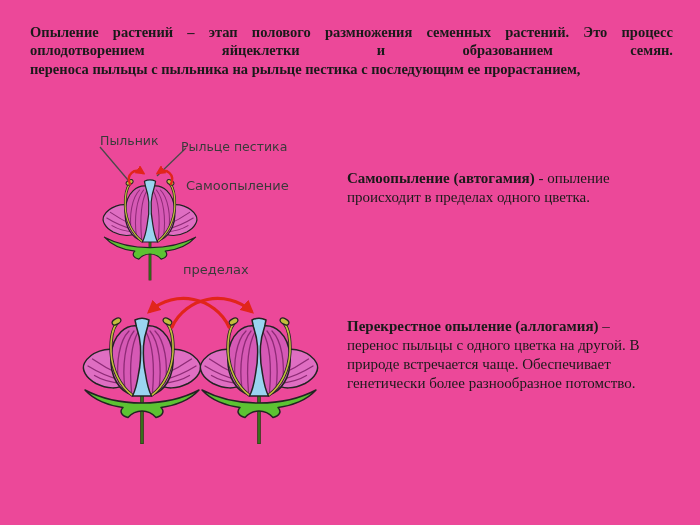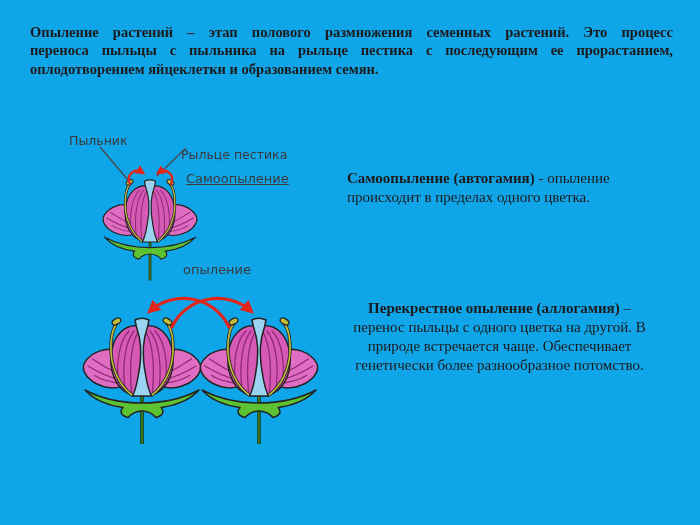--- a/index.html
+++ b/index.html
@@ -12,21 +12,21 @@
     --stem-green:#3c7a1e;
     --arrow-red:#e1251b;
     --outline-dark:#232323;
     --text-dark:#1a1a1a;
     --label-gray:#3a3a3a;
   }
   html,body{margin:0;padding:0;background:#fff;}
   .slide{
     position:relative;
     width:700px;height:525px;
-    background:#0ea5e9;
+    background:#ec4899;
     overflow:hidden;
     font-family:"Liberation Serif", serif;
   }
   
   .intro{
     position:absolute;left:30px;top:23px;width:643px;
     font-weight:bold;font-size:14.5px;line-height:18.3px;
     color:var(--text-dark);
   }
   .intro-line{text-align:justify;text-align-last:justify;}
@@ -46,42 +46,42 @@
   .red-arrow{fill:none;stroke:var(--arrow-red);stroke-width:3.2;stroke-linecap:round;}
   .red-arrow.thin{stroke-width:2.3;}
   .leader{stroke:#4a4a4a;stroke-width:1.3;}
   
   .dlabel{
     position:absolute;
     font-family:"DejaVu Sans", sans-serif;
     color:var(--label-gray);
     white-space:nowrap;
   }
-  .lbl-anther{left:69px;top:133px;font-size:12.5px;}
-  .lbl-stigma{left:181px;top:147px;font-size:12.5px;}
-  .lbl-self{left:186px;top:171px;font-size:13px;text-decoration:underline;}
+  .lbl-anther{left:100px;top:133px;font-size:12.5px;}
+  .lbl-stigma{left:181px;top:139px;font-size:12.5px;}
+  .lbl-self{left:186px;top:178px;font-size:13px;}
   .lbl-cross{left:183px;top:261px;font-size:13px;line-height:17.5px;}
   
   .desc{
     position:absolute;
     font-size:15px;line-height:19px;color:var(--text-dark);
   }
   .desc-self{left:347px;top:169px;width:290px;}
-  .desc-cross{left:347px;top:299px;width:305px;text-align:center;}
+  .desc-cross{left:347px;top:317px;width:305px;}
   .term{font-weight:bold;}
 </style>
 </head>
 <body>
 
 <div class="slide">
 
   <div class="intro">
     <div class="intro-line">Опыление растений – этап полового размножения семенных растений. Это процесс</div>
+    <div class="intro-line">оплодотворением яйцеклетки и образованием семян.</div>
     <div class="intro-line">переноса пыльцы с пыльника на рыльце пестика с последующим ее прорастанием,</div>
-    <div class="intro-line">оплодотворением яйцеклетки и образованием семян.</div>
   </div>
 
   <svg class="diagram" viewBox="0 0 700 525" aria-hidden="true">
     <defs>
       <marker id="ah" viewBox="0 0 10 10" refX="7" refY="5" markerWidth="4.2" markerHeight="4.2" orient="auto-start-reverse">
         <path d="M0,0 L10,5 L0,10 Z" fill="#e1251b"></path>
       </marker>
 
       <g id="sp">
         <path class="petal-side" d="M82,72 C48,58 16,74 5,94 C-2,107 8,124 28,135 C50,146 74,147 85,136 Z"></path>
@@ -126,20 +126,20 @@
     <path class="red-arrow thin" d="M171,184 C175,175 167,167 158,173" marker-end="url(#ah)"></path>
 
     <path class="red-arrow" d="M172,327 C186,297 226,289 251,311" marker-end="url(#ah)"></path>
     <path class="red-arrow" d="M229,327 C215,297 175,289 150,311" marker-end="url(#ah)"></path>
   </svg>
 
   <div class="dlabel lbl-anther">Пыльник</div>
   <div class="dlabel lbl-stigma">Рыльце пестика</div>
   <div class="dlabel lbl-self">Самоопыление</div>
   <div class="dlabel lbl-cross">
-    <div>опыление</div>
+    <div>пределах</div>
   </div>
 
   <div class="desc desc-self"><span class="term">Самоопыление (автогамия)</span><span> - опыление происходит в пределах одного цветка.</span></div>
 
   <div class="desc desc-cross"><span class="term">Перекрестное опыление (аллогамия)</span><span> – перенос пыльцы с одного цветка на другой. В природе встречается чаще. Обеспечивает генетически более разнообразное потомство.</span></div>
 
 </div>
 
 </body></html>

